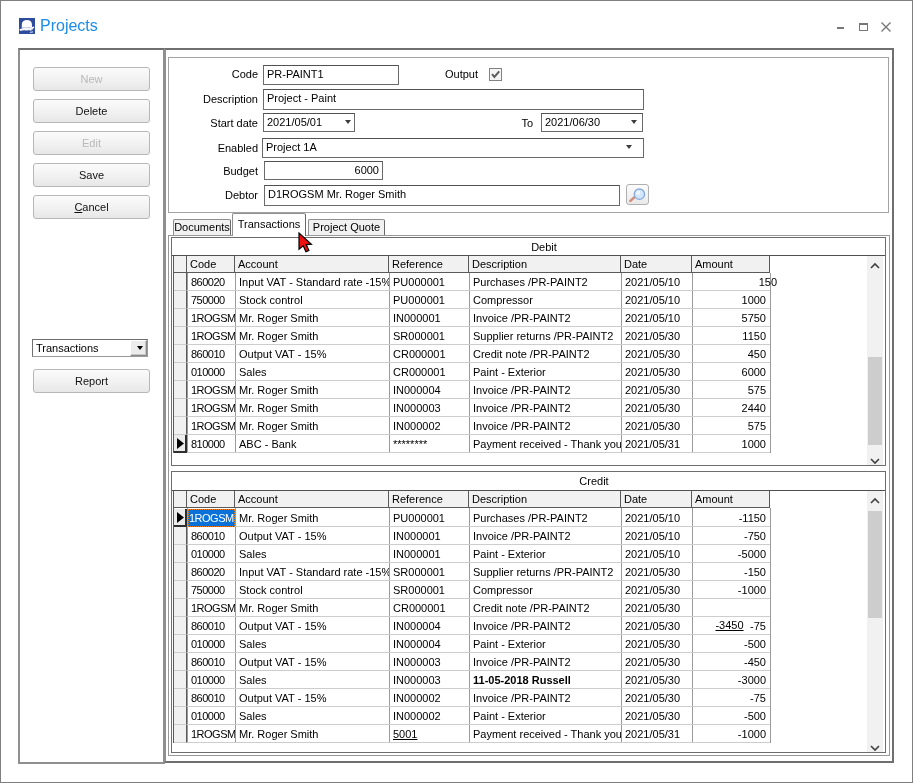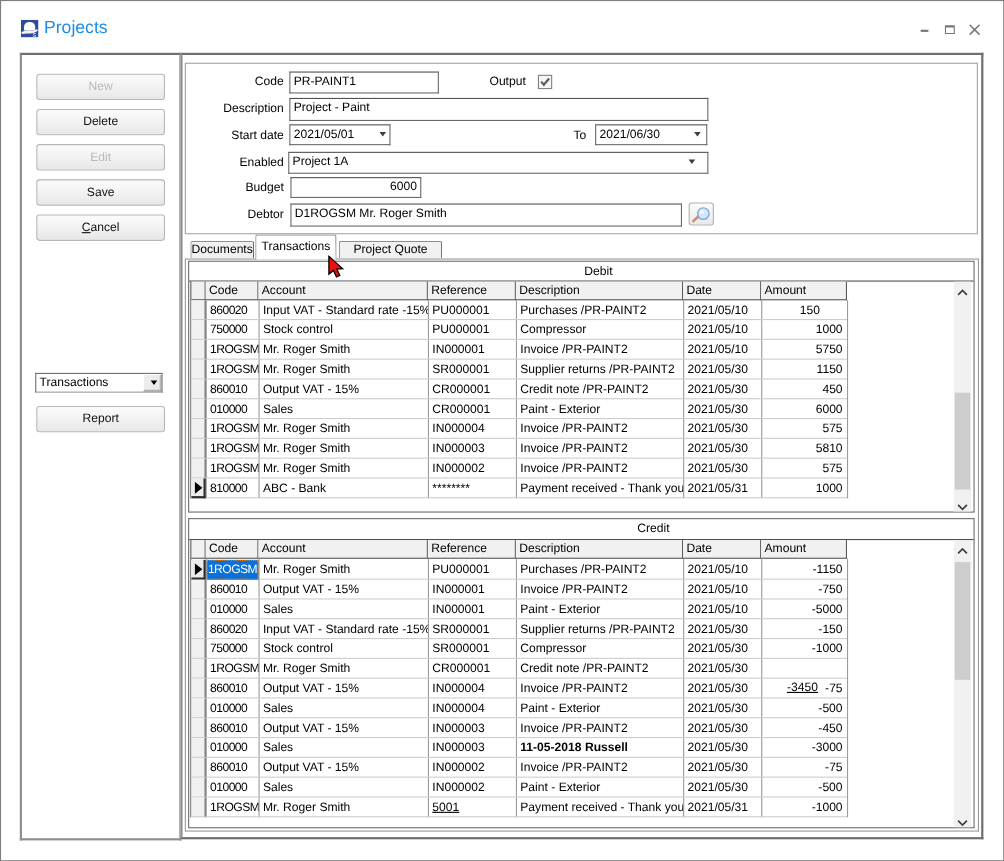--- a/index.html
+++ b/index.html
@@ -84,21 +84,21 @@
 <div class="abs" style="left:626px;top:184px;width:23px;height:21px;border:1px solid #b0b0b0;border-radius:3px;background:linear-gradient(#fcfcfc,#e9e9e9);">
  <svg width="21" height="19" viewBox="0 0 21 19">
   <line x1="2.6" y1="16.6" x2="8.6" y2="11.2" stroke="#cf8d75" stroke-width="2.4"></line>
   <circle cx="12.4" cy="9.2" r="5.2" fill="#cfe6fb" stroke="#88a8d8" stroke-width="1.3"></circle>
   <circle cx="11.2" cy="7.8" r="2.2" fill="#edf6fe"></circle>
  </svg>
 </div>
 
 <div class="tab" style="left:173px;top:219px;width:58px;height:16px;line-height:15px;">Documents</div>
 <div class="tab" style="left:232px;top:213px;width:74px;height:23px;line-height:21px;background:#fff;z-index:5;">Transactions</div>
-<div class="tab" style="left:308px;top:219px;width:94px;height:16px;line-height:15px;">Project Quote</div>
+<div class="tab" style="left:308px;top:219px;width:77px;height:16px;line-height:15px;">Project Quote</div>
 <div class="panel" style="left:168px;top:235px;width:722px;height:521px;border:1px solid #989898;"></div>
 <div class="gridbox" style="left:171px;top:237px;width:715px;height:229px;"></div>
 <div class="gtitle" style="left:171px;top:241px;width:746px;">Debit</div>
 <div class="abs" style="left:172px;top:255px;width:713px;height:1px;background:#4f4f4f;"></div>
 <div class="hcell" style="left:174px;top:256px;width:13px;height:17px;border-bottom:1px solid #5a5a5a;"></div>
 <div class="hcell" style="left:187px;top:256px;width:48px;height:17px;border-bottom:1px solid #5a5a5a;">Code</div>
 <div class="hcell" style="left:235px;top:256px;width:154px;height:17px;border-bottom:1px solid #5a5a5a;">Account</div>
 <div class="hcell" style="left:389px;top:256px;width:80px;height:17px;border-bottom:1px solid #5a5a5a;">Reference</div>
 <div class="hcell" style="left:469px;top:256px;width:152px;height:17px;border-bottom:1px solid #5a5a5a;">Description</div>
 <div class="hcell" style="left:621px;top:256px;width:71px;height:17px;border-bottom:1px solid #5a5a5a;">Date</div>
@@ -111,21 +111,21 @@
 <div class="vline" style="left:621px;top:273px;height:180px;"></div>
 <div class="vline" style="left:692px;top:273px;height:180px;"></div>
 <div class="vline" style="left:770px;top:273px;height:180px;"></div>
 <div class="ind" style="left:174px;top:273.0px;width:13px;height:18.0px;"></div>
 <div class="hline" style="left:187px;top:290.0px;width:583px;"></div>
 <div class="cell" style="left:188px;top:273.0px;width:47px;height:18.0px;line-height:18.0px;letter-spacing:-0.5px;">860020</div>
 <div class="cell" style="left:236px;top:273.0px;width:153px;height:18.0px;line-height:18.0px;">Input VAT - Standard rate -15%</div>
 <div class="cell" style="left:390px;top:273.0px;width:79px;height:18.0px;line-height:18.0px;">PU000001</div>
 <div class="cell" style="left:470px;top:273.0px;width:151px;height:18.0px;line-height:18.0px;">Purchases /PR-PAINT2</div>
 <div class="cell" style="left:622px;top:273.0px;width:70px;height:18.0px;line-height:18.0px;">2021/05/10</div>
-<div class="cell" style="left:727px;top:273.0px;width:77px;height:18.0px;line-height:18.0px;text-align:left;padding-right:4px;padding-left:0;">150</div>
+<div class="cell" style="left:704px;top:273.0px;width:77px;height:18.0px;line-height:18.0px;text-align:right;padding-right:4px;padding-left:0;">150</div>
 <div class="ind" style="left:174px;top:291.0px;width:13px;height:18.0px;"></div>
 <div class="hline" style="left:187px;top:308.0px;width:583px;"></div>
 <div class="cell" style="left:188px;top:291.0px;width:47px;height:18.0px;line-height:18.0px;letter-spacing:-0.5px;">750000</div>
 <div class="cell" style="left:236px;top:291.0px;width:153px;height:18.0px;line-height:18.0px;">Stock control</div>
 <div class="cell" style="left:390px;top:291.0px;width:79px;height:18.0px;line-height:18.0px;">PU000001</div>
 <div class="cell" style="left:470px;top:291.0px;width:151px;height:18.0px;line-height:18.0px;">Compressor</div>
 <div class="cell" style="left:622px;top:291.0px;width:70px;height:18.0px;line-height:18.0px;">2021/05/10</div>
 <div class="cell" style="left:693px;top:291.0px;width:77px;height:18.0px;line-height:18.0px;text-align:right;padding-right:4px;padding-left:0;">1000</div>
 <div class="ind" style="left:174px;top:309.0px;width:13px;height:18.0px;"></div>
 <div class="hline" style="left:187px;top:326.0px;width:583px;"></div>
@@ -167,21 +167,21 @@
 <div class="cell" style="left:470px;top:381.0px;width:151px;height:18.0px;line-height:18.0px;">Invoice /PR-PAINT2</div>
 <div class="cell" style="left:622px;top:381.0px;width:70px;height:18.0px;line-height:18.0px;">2021/05/30</div>
 <div class="cell" style="left:693px;top:381.0px;width:77px;height:18.0px;line-height:18.0px;text-align:right;padding-right:4px;padding-left:0;">575</div>
 <div class="ind" style="left:174px;top:399.0px;width:13px;height:18.0px;"></div>
 <div class="hline" style="left:187px;top:416.0px;width:583px;"></div>
 <div class="cell" style="left:188px;top:399.0px;width:47px;height:18.0px;line-height:18.0px;letter-spacing:-0.5px;">1ROGSM</div>
 <div class="cell" style="left:236px;top:399.0px;width:153px;height:18.0px;line-height:18.0px;">Mr. Roger Smith</div>
 <div class="cell" style="left:390px;top:399.0px;width:79px;height:18.0px;line-height:18.0px;">IN000003</div>
 <div class="cell" style="left:470px;top:399.0px;width:151px;height:18.0px;line-height:18.0px;">Invoice /PR-PAINT2</div>
 <div class="cell" style="left:622px;top:399.0px;width:70px;height:18.0px;line-height:18.0px;">2021/05/30</div>
-<div class="cell" style="left:693px;top:399.0px;width:77px;height:18.0px;line-height:18.0px;text-align:right;padding-right:4px;padding-left:0;">5810</div>
+<div class="cell" style="left:693px;top:399.0px;width:77px;height:18.0px;line-height:18.0px;text-align:right;padding-right:4px;padding-left:0;">2440</div>
 <div class="ind" style="left:174px;top:417.0px;width:13px;height:18.0px;"></div>
 <div class="hline" style="left:187px;top:434.0px;width:583px;"></div>
 <div class="cell" style="left:188px;top:417.0px;width:47px;height:18.0px;line-height:18.0px;letter-spacing:-0.5px;">1ROGSM</div>
 <div class="cell" style="left:236px;top:417.0px;width:153px;height:18.0px;line-height:18.0px;">Mr. Roger Smith</div>
 <div class="cell" style="left:390px;top:417.0px;width:79px;height:18.0px;line-height:18.0px;">IN000002</div>
 <div class="cell" style="left:470px;top:417.0px;width:151px;height:18.0px;line-height:18.0px;">Invoice /PR-PAINT2</div>
 <div class="cell" style="left:622px;top:417.0px;width:70px;height:18.0px;line-height:18.0px;">2021/05/30</div>
 <div class="cell" style="left:693px;top:417.0px;width:77px;height:18.0px;line-height:18.0px;text-align:right;padding-right:4px;padding-left:0;">575</div>
 <div class="ind" style="left:174px;top:435.0px;width:13px;height:18.0px;"></div>
 <div class="abs" style="left:174px;top:435.0px;width:13px;height:18.0px;border-right:2px solid #2e2e2e;border-bottom:2px solid #2e2e2e;background:#ececec;"></div>

